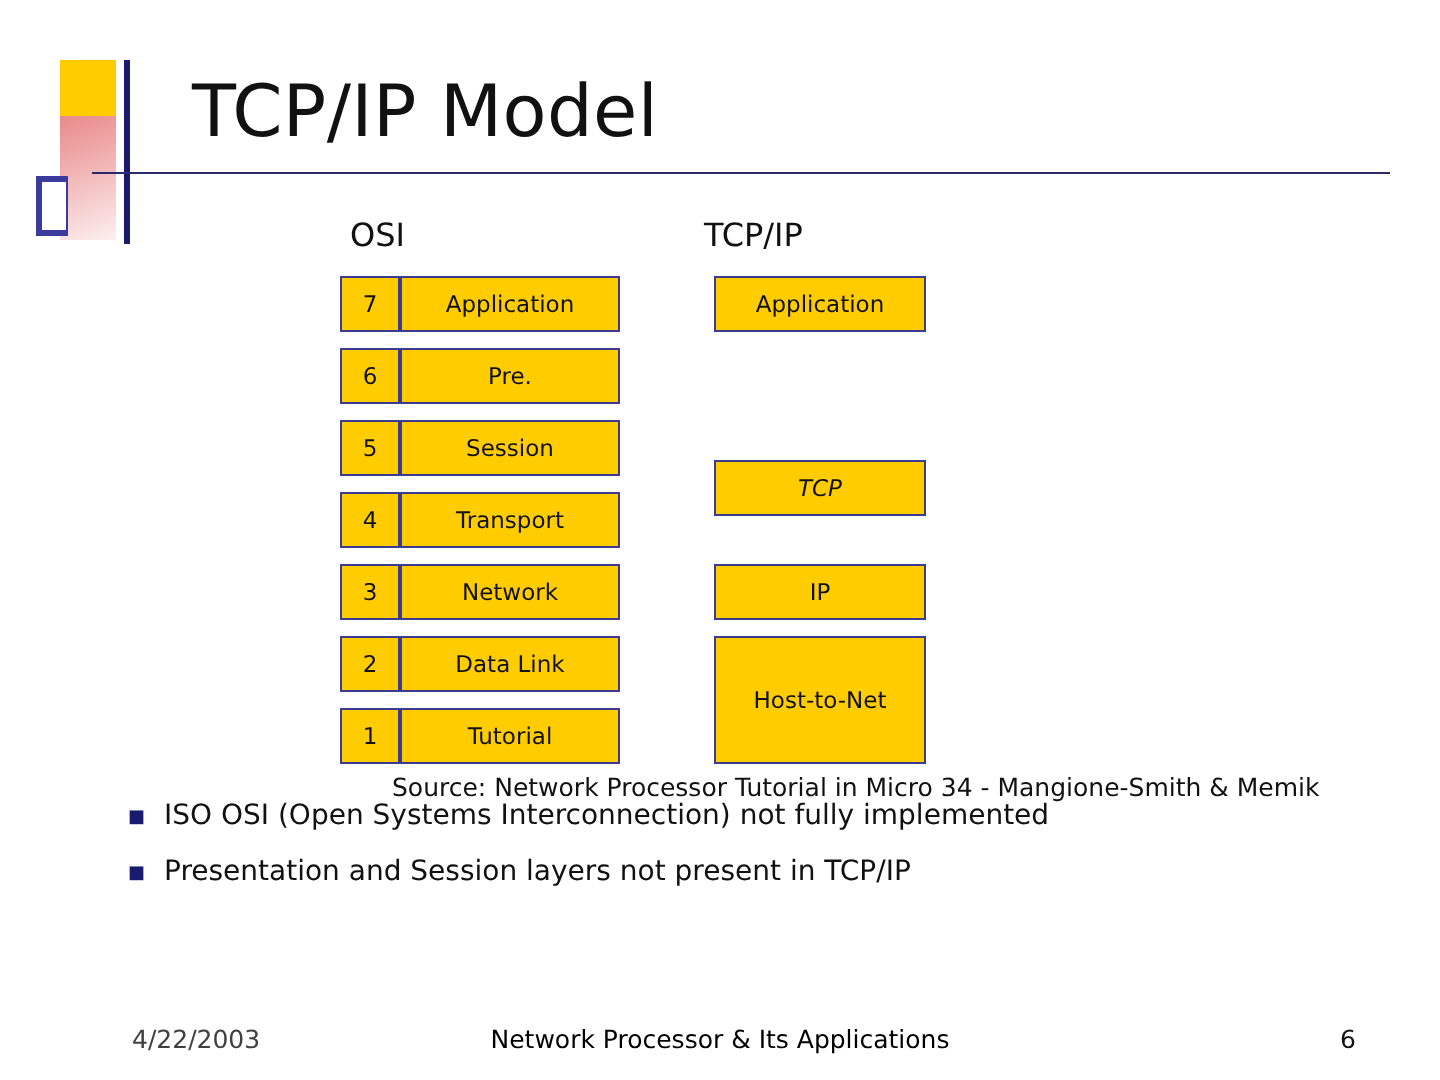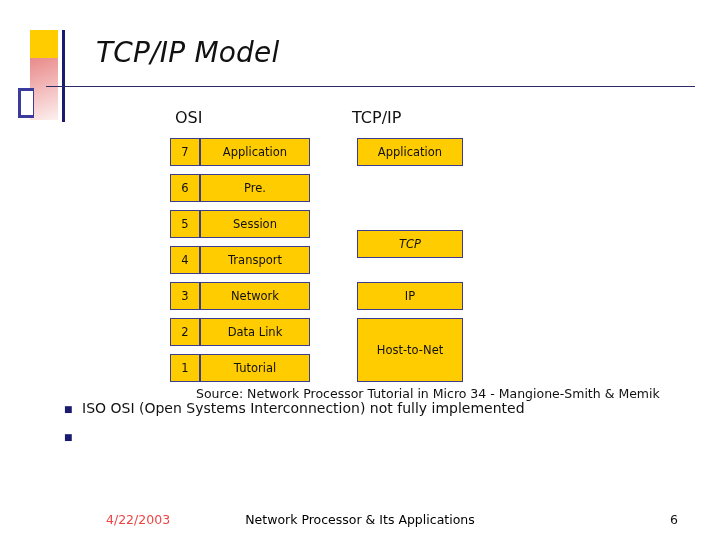--- a/index.html
+++ b/index.html
@@ -62,24 +62,23 @@
     width: 3px;
     height: 92px;
     background: #1a1a6e;
   }
 
   
   .slide-title {
     position: absolute;
     left: 96px;
     top: 36px;
-    font-size: 28px;
+    font-size: 36px;
     color: #111111;
     letter-spacing: 0.2px;
-    font-style: italic;
   }
   .title-rule {
     position: absolute;
     left: 46px;
     top: 86px;
     width: 649px;
     height: 1px;
     background: #2b2b6b;
   }
 
@@ -159,22 +158,21 @@
     color: #111111;
     line-height: 25px;
   }
 
   
   .footer-date {
     position: absolute;
     left: 66px;
     top: 512px;
     font-size: 12.5px;
-    color: #ef4444;
-    margin-left: 40px;
+    color: #404040;
   }
   .footer-center {
     position: absolute;
     left: 0;
     top: 512px;
     width: 720px;
     text-align: center;
     font-size: 12.5px;
     color: #000000;
   }
@@ -226,18 +224,19 @@
 
 <div class="source-line">Source: Network Processor Tutorial in Micro 34 - Mangione-Smith &amp; Memik</div>
 
 <div class="bullets">
   <div class="bullet-row">
     <span class="bullet-marker">■</span>
     <span class="bullet-text">ISO OSI (Open Systems Interconnection) not fully implemented</span>
   </div>
   <div class="bullet-row">
     <span class="bullet-marker">■</span>
+    <span class="bullet-text">Presentation and Session layers not present in TCP/IP</span>
   </div>
 </div>
 
 <div class="footer-date">4/22/2003</div>
 <div class="footer-center">Network Processor &amp; Its Applications</div>
 <div class="footer-page">6</div>
 
 </body></html>

